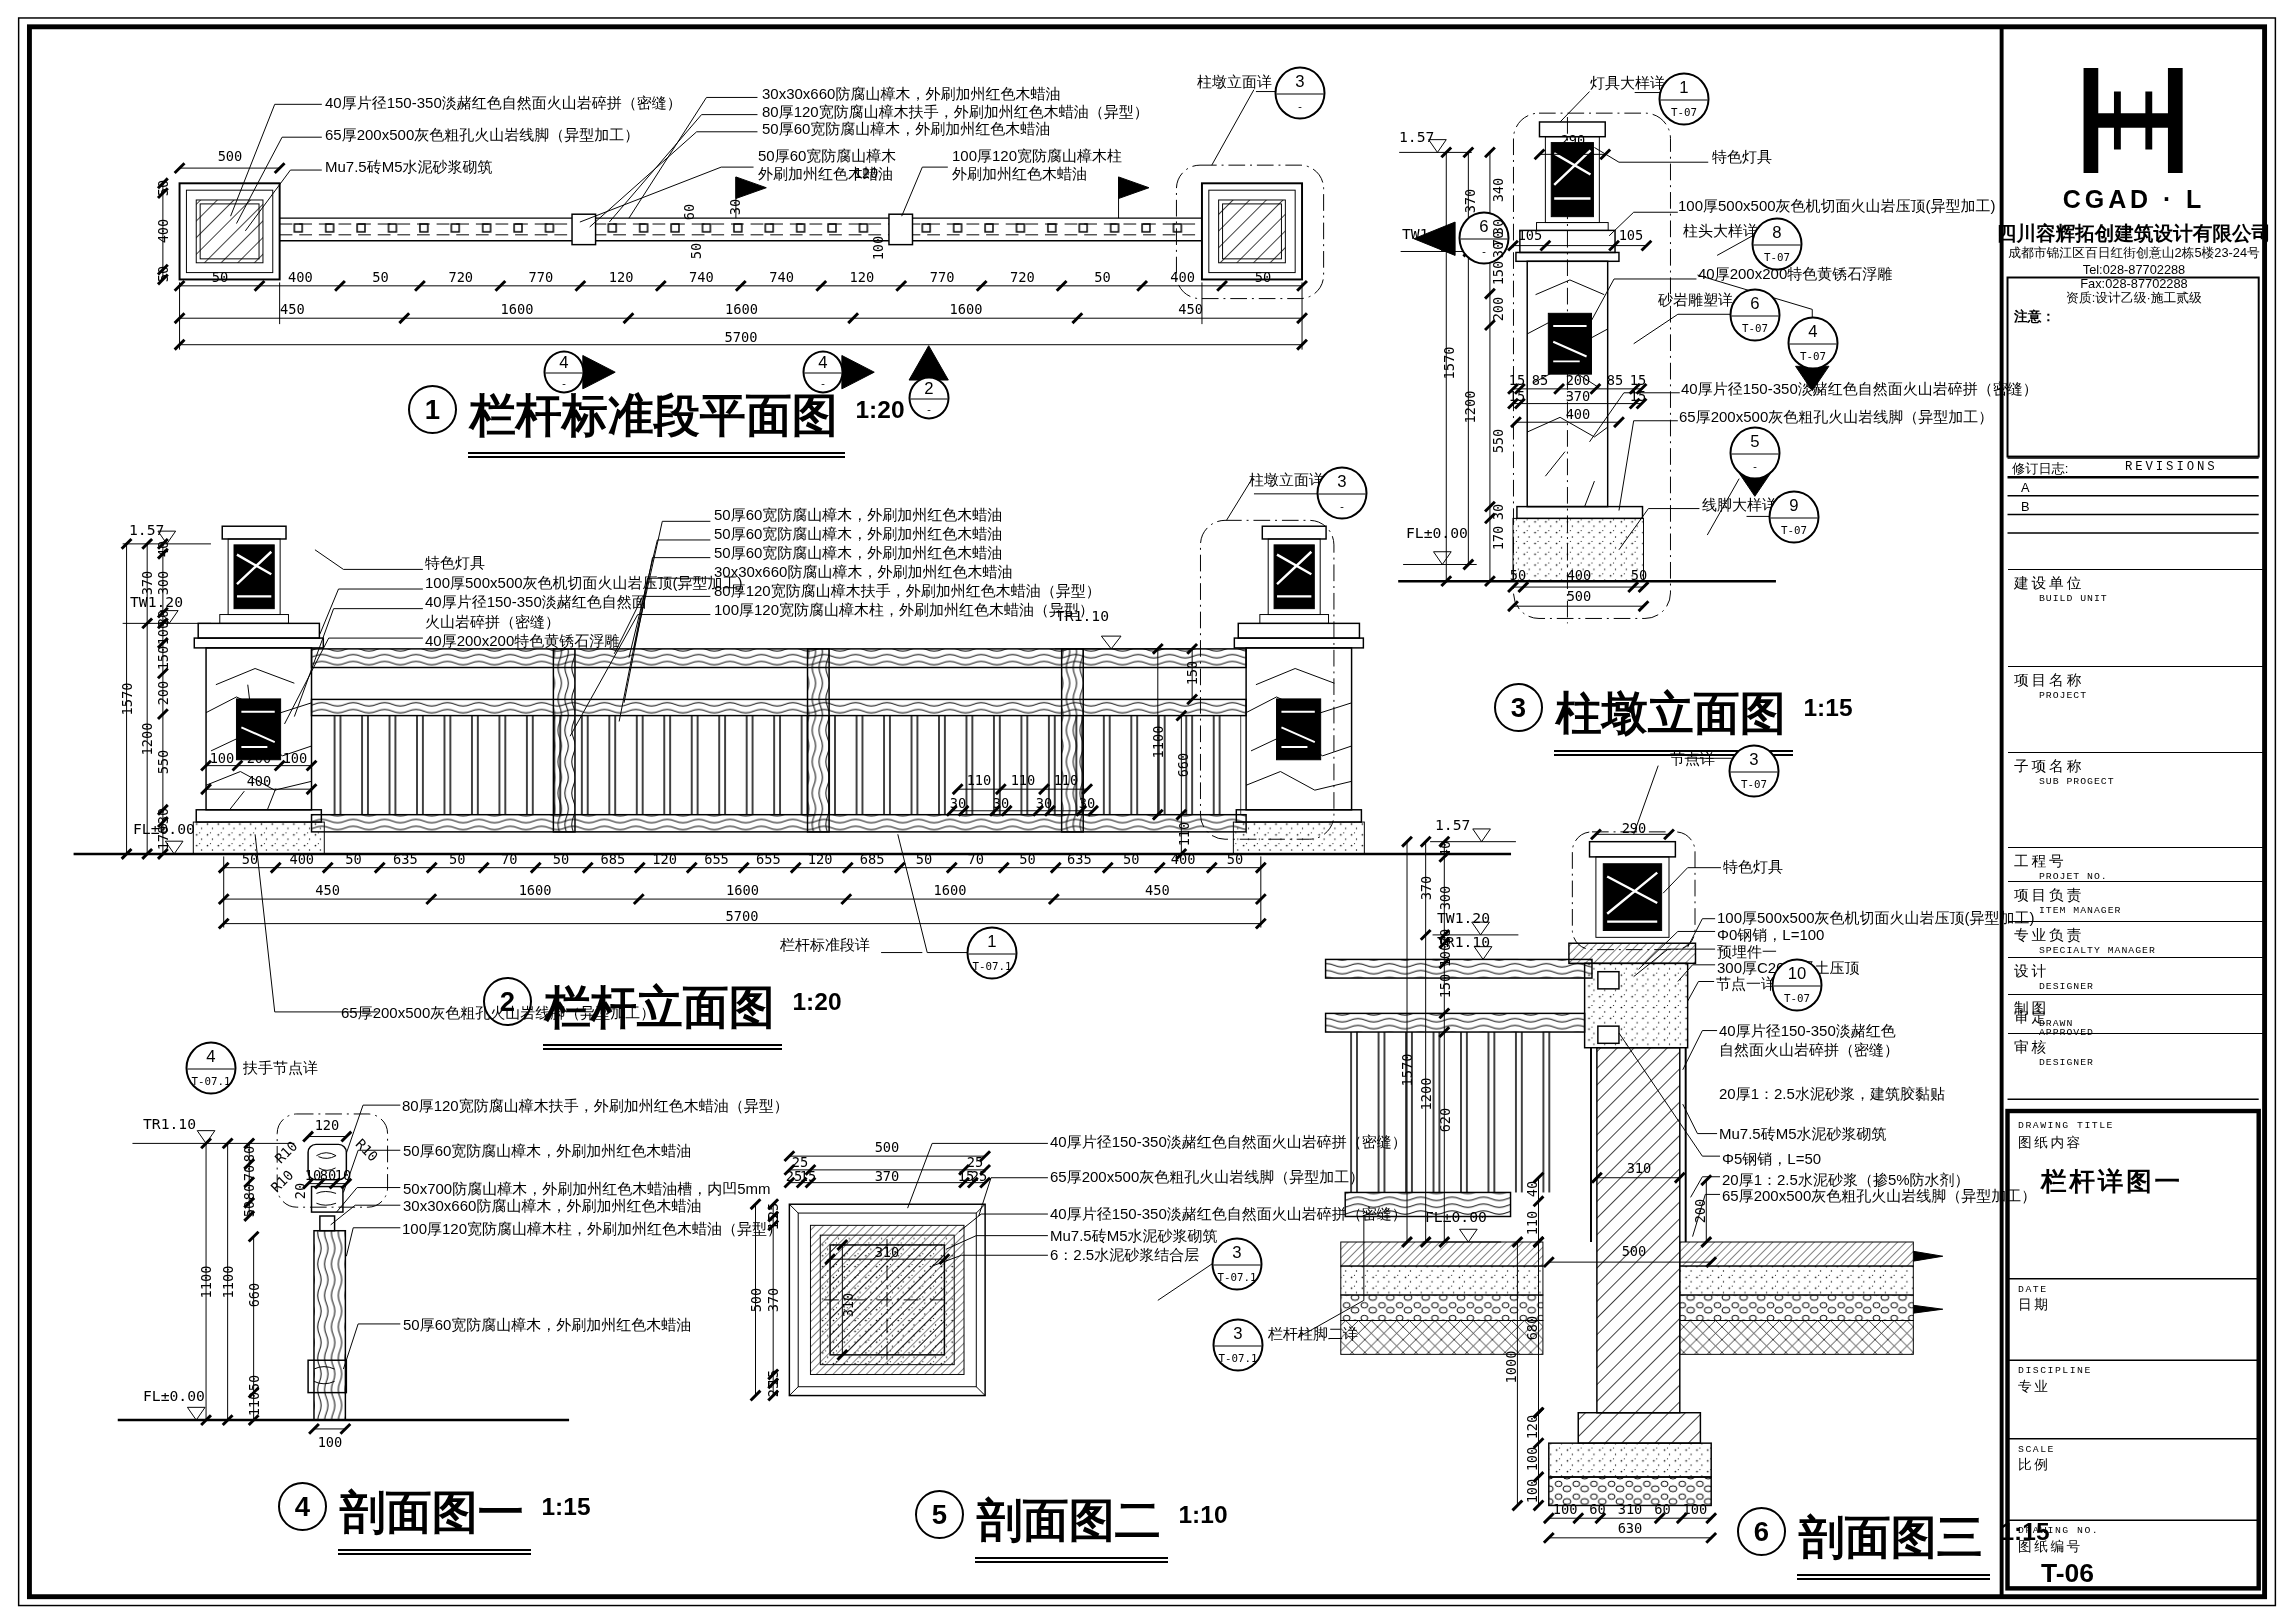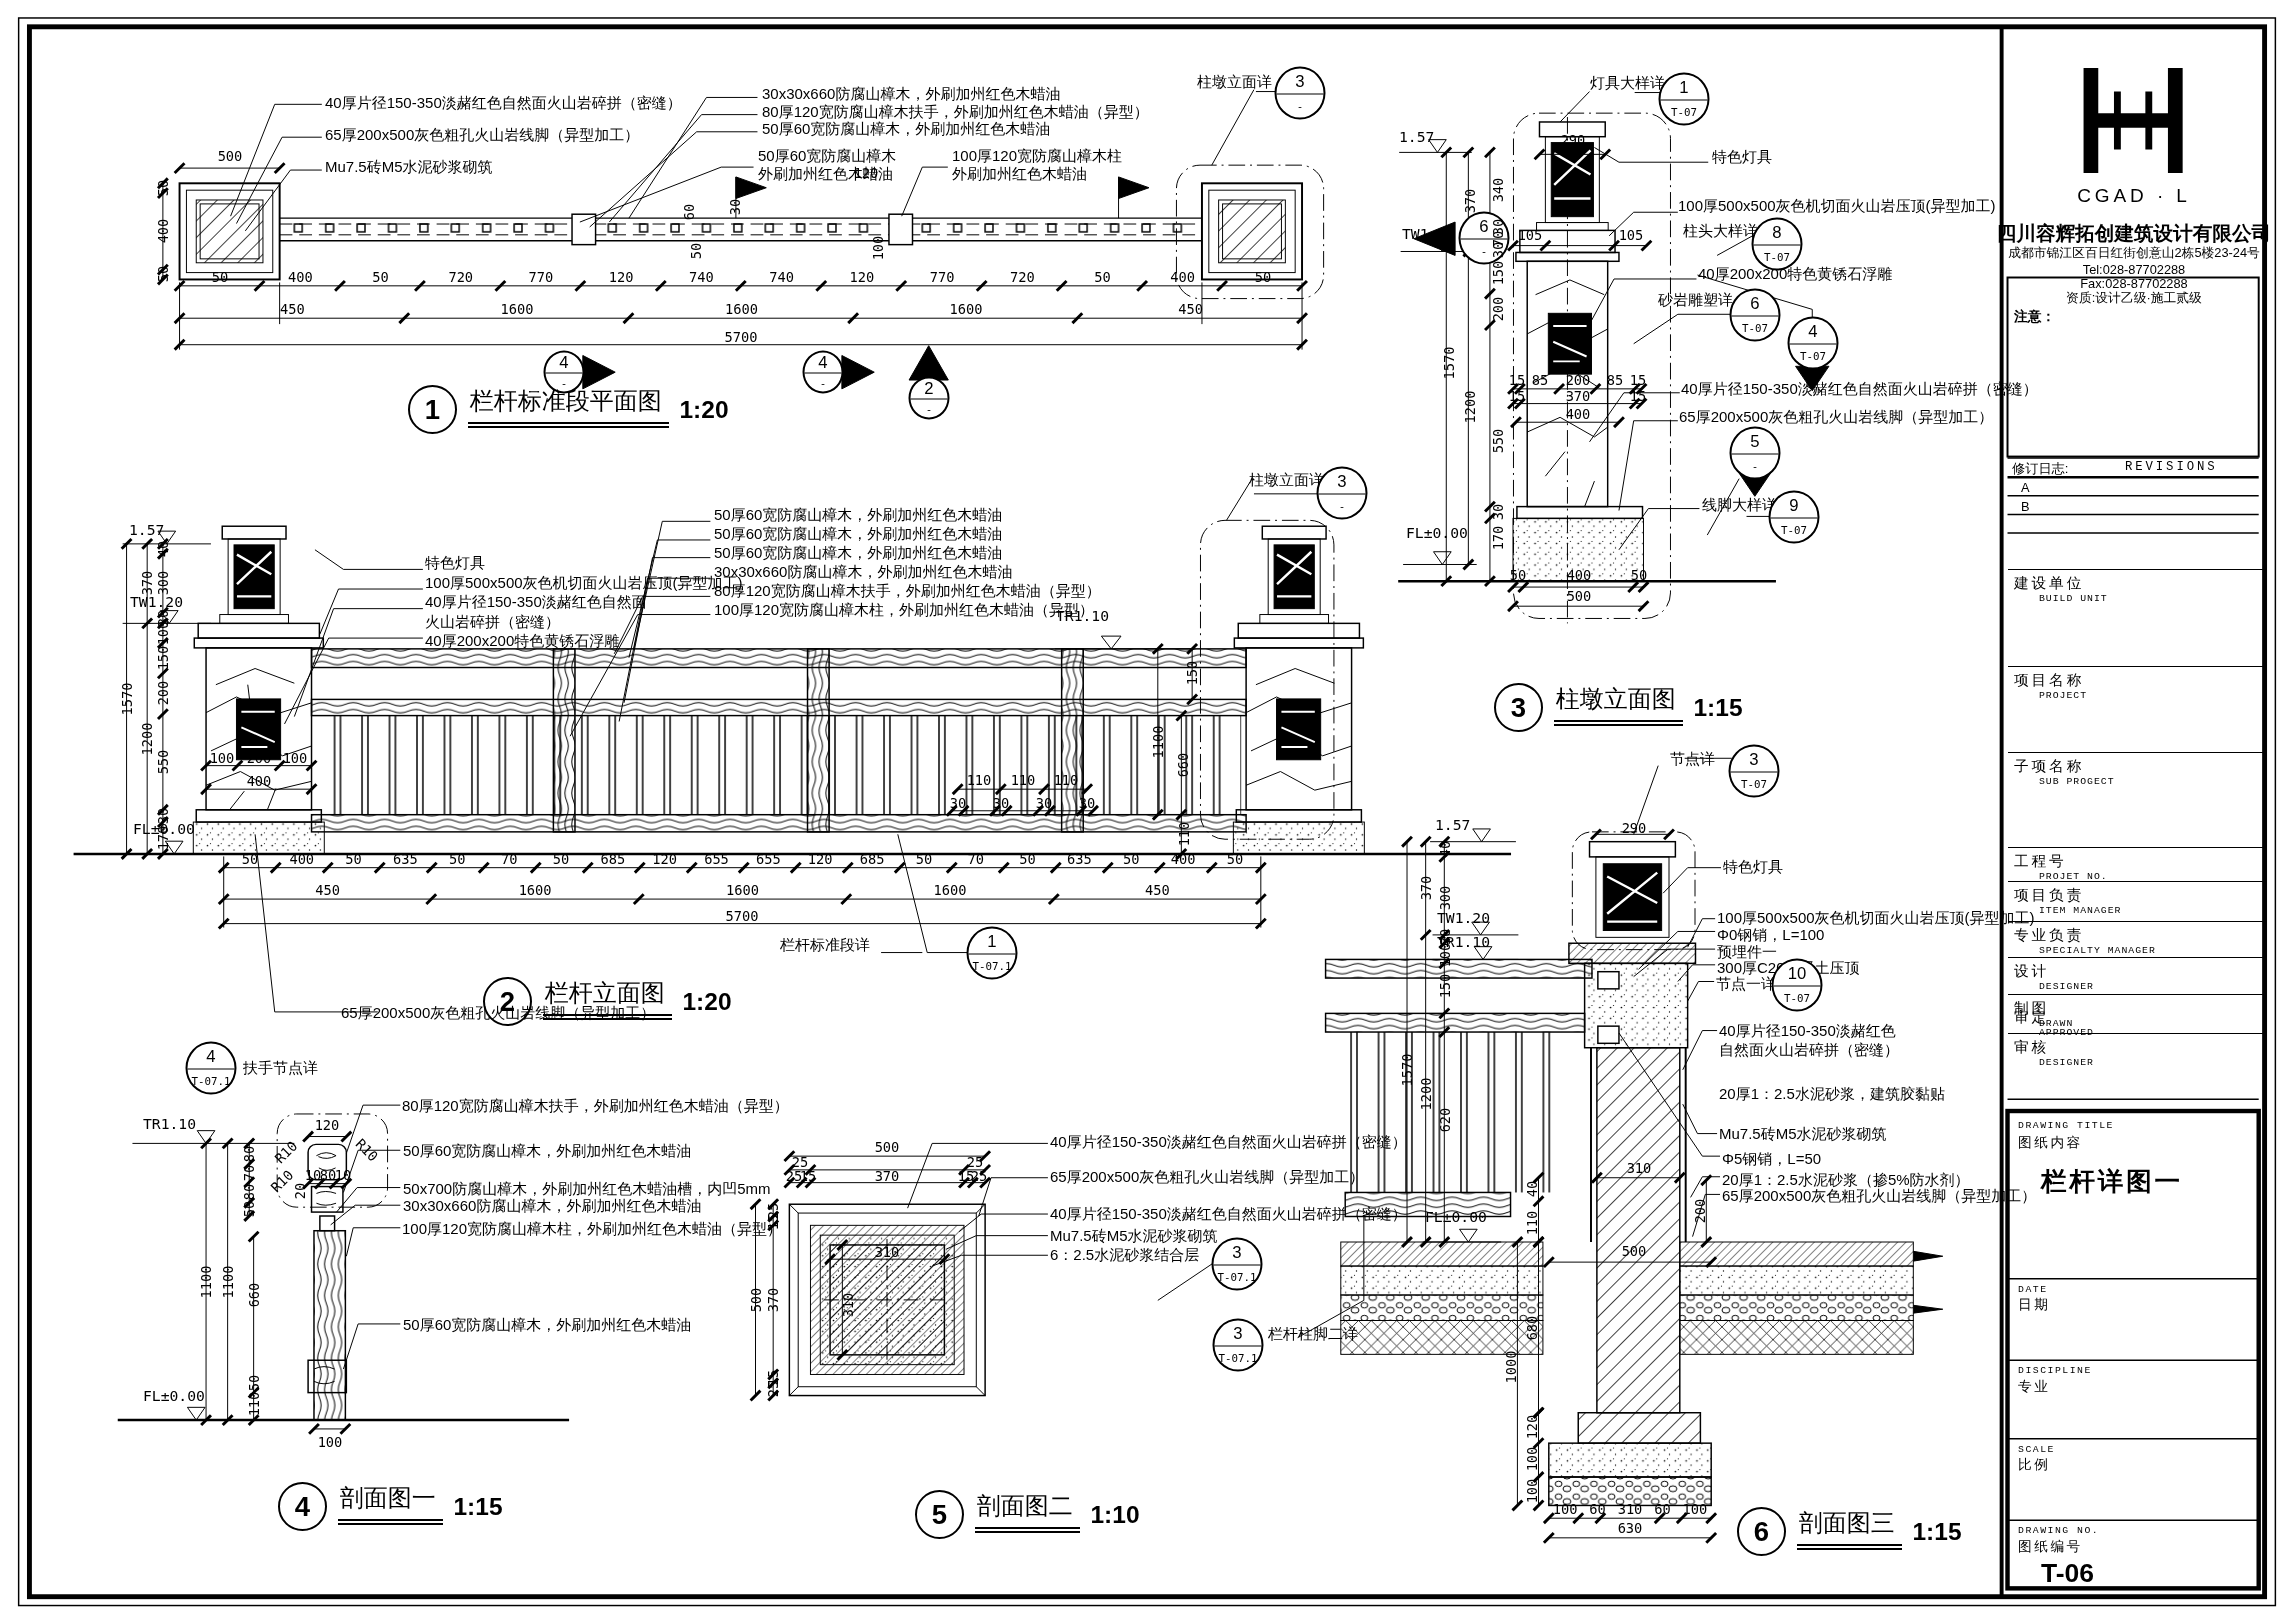--- a/index.html
+++ b/index.html
@@ -14,21 +14,21 @@
   .rm45{transform:translate(-50%,-50%) rotate(-45deg);}
   .lvl{position:absolute;white-space:nowrap;font-size:14.7px;font-family:"DejaVu Sans Mono",monospace;}
   .dimrow{position:absolute;display:flex;font-family:"DejaVu Sans Mono",monospace;}
   .dimrow>span{flex:1;text-align:center;font-size:13.7px;white-space:nowrap;}
   .call{position:absolute;width:47px;height:49px;border:2px solid #000;border-radius:50%;background:#fff;display:flex;flex-direction:column;transform:translate(-50%,-50%);}
   .call .n{flex:1.1;display:flex;align-items:center;justify-content:center;font-size:16.7px;border-bottom:1.5px solid #000;}
   .call .r{flex:1;display:flex;align-items:center;justify-content:center;font-size:10.8px;font-family:"DejaVu Sans Mono",monospace;}
   .call2{width:37px;height:39px;}
   .cap{position:absolute;display:flex;align-items:flex-start;gap:10.8px;}
   .cap .cc{width:45px;height:45px;border:2.9px solid #000;border-radius:50%;display:flex;align-items:center;justify-content:center;font-size:27.5px;font-weight:bold;flex:none;}
-  .cap .ct{font-size:24px;font-weight:normal;border-bottom:6.9px double #000;padding:0 6.9px 4.9px 2px;white-space:nowrap;}
+  .cap .ct{font-size:46px;font-weight:bold;border-bottom:6.9px double #000;padding:0 6.9px 4.9px 2px;white-space:nowrap;}
   .cap .cs{font-size:24.5px;font-weight:bold;margin-top:11px;white-space:nowrap;}
   .tb{position:absolute;white-space:nowrap;}
   .fld{position:absolute;left:2008px;width:252px;border-top:1.5px solid #000;padding:3.9px 0 0 5.9px;}
   .fld .cn{display:block;font-size:14.7px;letter-spacing:2.9px;}
   .fld .en{display:block;font-size:9.8px;letter-spacing:1px;font-family:"Liberation Mono",monospace;padding-left:25px;}
   .c0{transform:translate(-50%,0);}
 </style>
 </head>
 <body>
 
@@ -712,21 +712,21 @@
       <span>60</span>
       <span>100</span>
     </div>
 <span class="ds" style="left:1630px;top:1528px">630</span>
 <div class="cap" style="left:1737px;top:1507px">
       <div class="cc">6</div>
       <div class="ct">剖面图三</div>
       <div class="cs">1:15</div>
     </div>
 
-<span class="tb c0" style="left:2134px;top:185px;font-size:19px;font-weight:normal;letter-spacing:3.9px">CGAD · L</span>
+<span class="tb c0" style="left:2134px;top:185px;font-size:25px;font-weight:bold;letter-spacing:3.9px">CGAD · L</span>
 <span class="tb c0" style="left:2134px;top:220px;font-size:19.6px;font-weight:bold">四川容辉拓创建筑设计有限公司</span>
 <span class="tb c0" style="left:2134px;top:245px;font-size:12.8px">成都市锦江区百日红街创意山2栋5楼23-24号</span>
 <span class="tb c0" style="left:2134px;top:262px;font-size:12.8px">Tel:028-87702288</span>
 <span class="tb c0" style="left:2134px;top:276px;font-size:12.8px">Fax:028-87702288</span>
 <span class="tb c0" style="left:2134px;top:290px;font-size:12.8px">资质:设计乙级·施工贰级</span>
 <span class="tb" style="left:2014px;top:308px;font-size:13.7px;font-weight:bold">注意：</span>
 <span class="tb" style="left:2012px;top:460px;font-size:13.2px">修订日志:</span>
 <span class="tb" style="left:2125px;top:460px;font-size:12.3px;letter-spacing:2.9px;font-family:'Liberation Mono',monospace">REVISIONS</span>
 <span class="tb" style="left:2021px;top:480px;font-size:12.8px">A</span>
 <span class="tb" style="left:2021px;top:499px;font-size:12.8px">B</span>

